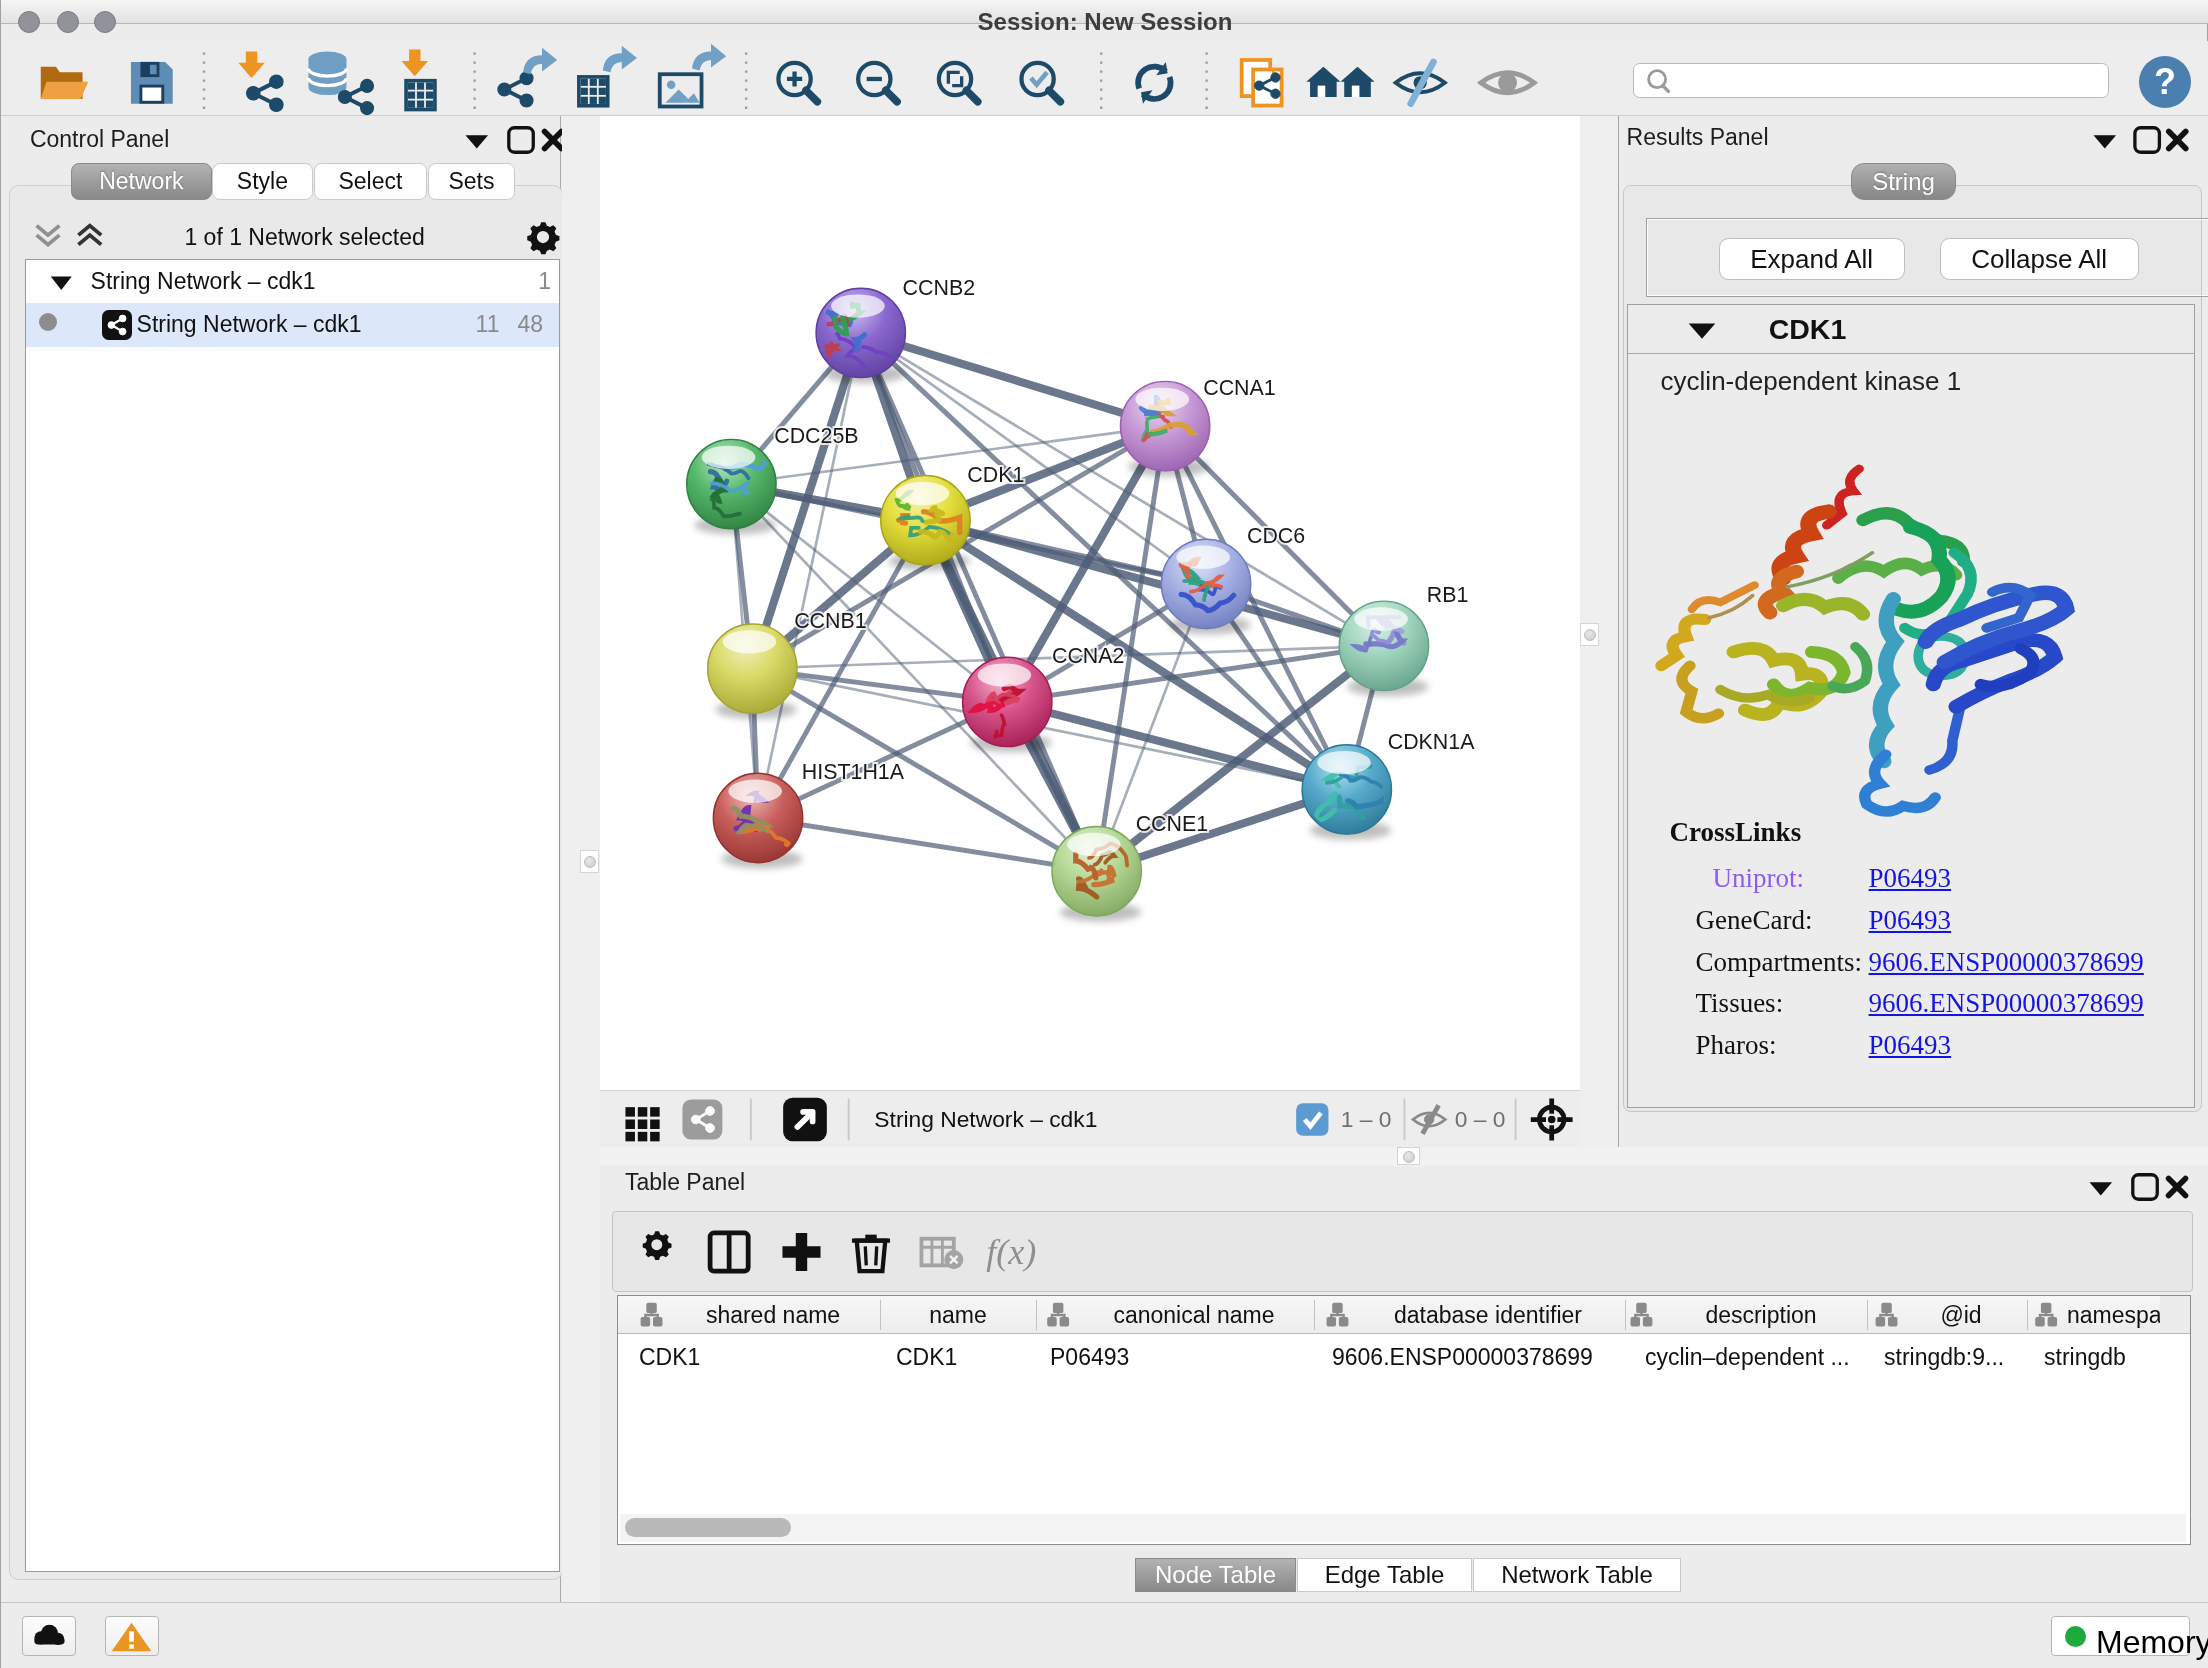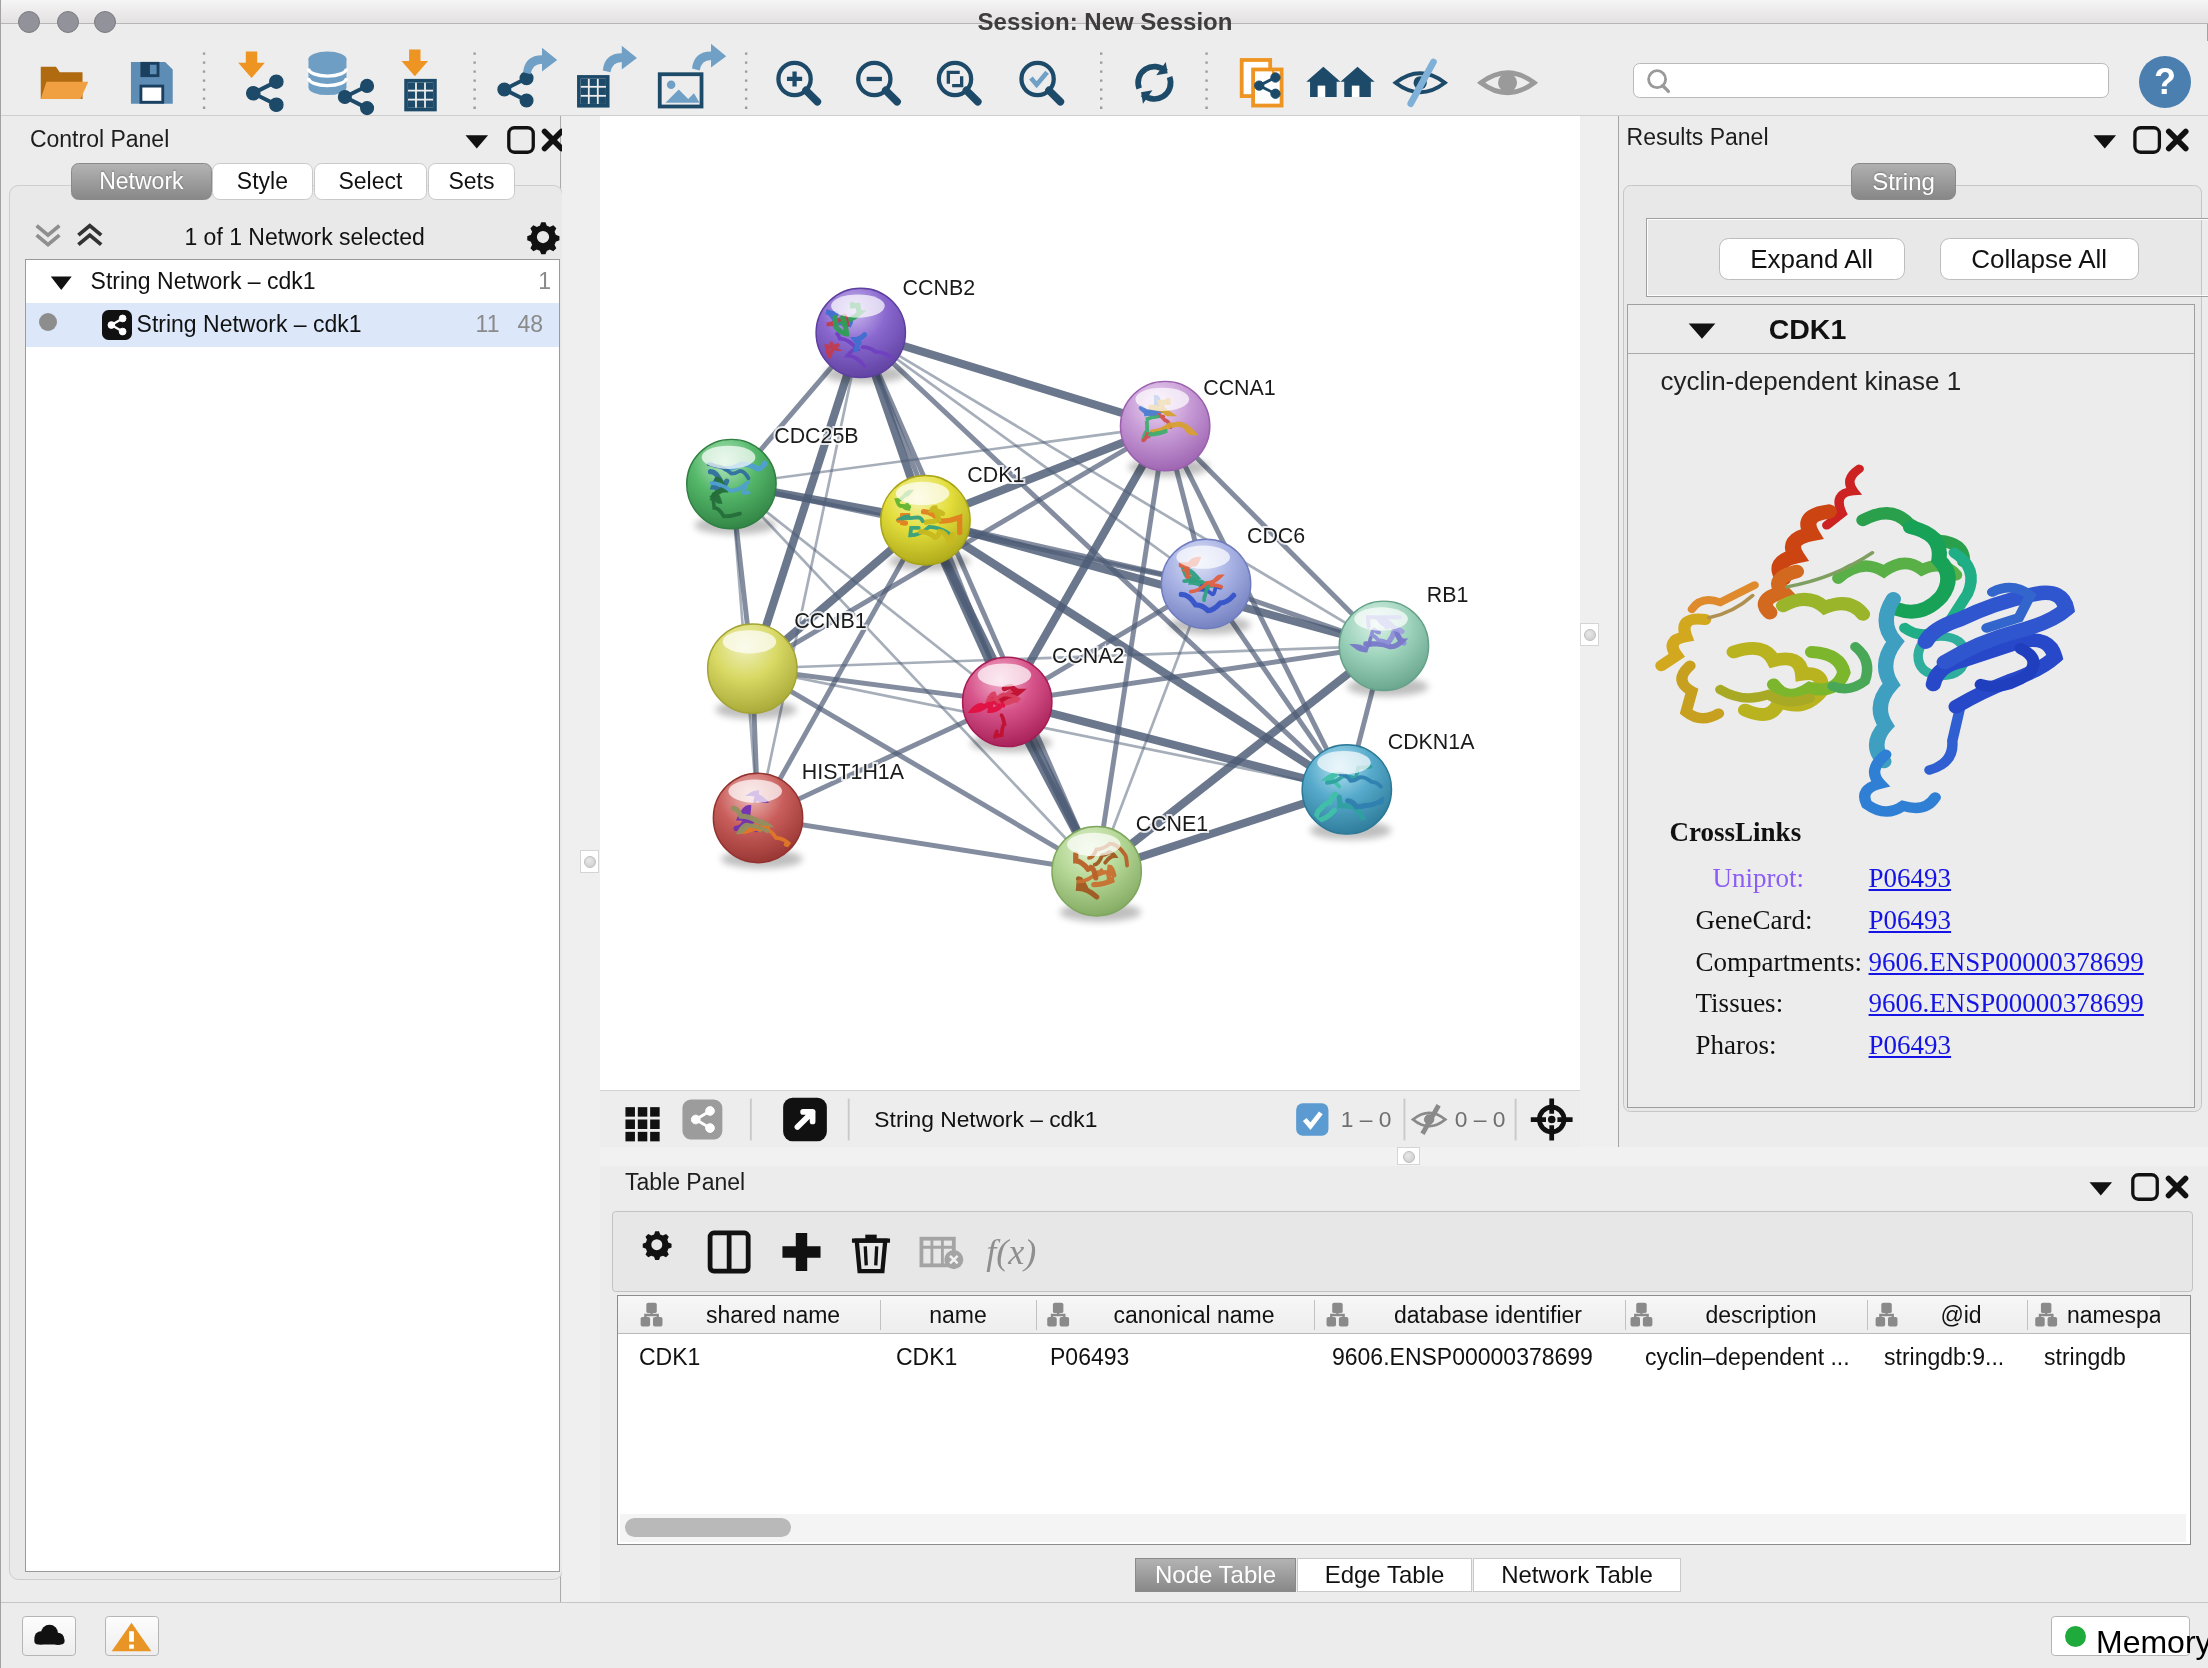--- a/index.html
+++ b/index.html
@@ -25,21 +25,21 @@
 
 #netview { left:599px; top:116px; width:980px; height:974px; background:#fff; }
 #netbar { left:599px; top:1090px; width:980px; height:57px; background:#ededed; border-top:1px solid #d2d2d2; }
 #vsplitL { left:561px; top:116px; width:38px; height:1486px; background:#efefef; }
 #vsplitR { left:1579px; top:116px; width:38px; height:1031px; background:#efefef; }
 #hsplit { left:599px; top:1147px; width:1609px; height:19px; background:#f1f1f1; }
 .knob { position:absolute; background:#fff; border:1px solid #d5d5d5; }
 .knob .dot { position:absolute; border-radius:50%; background:radial-gradient(circle at 40% 35%, #e8e8e8, #c9c9c9); border:1px solid #bdbdbd; }
 
 #rpanel { left:1617px; top:116px; width:590px; height:1031px; background:#ececec; border-left:1px solid #a5a5a5; }
-#stringtab { position:absolute; z-index:5; left:232px; top:47px; width:105px; height:37px; background:linear-gradient(#b0b0b0,#878787); border:1px solid #8a8a8a; border-radius:8px; color:#fff; font-size:24px; text-align:center; line-height:35px; text-shadow:0 -1px 1.9px rgba(0,0,0,0.25); }
+#stringtab { position:absolute; z-index:5; left:232px; top:47px; width:105px; height:37px; background:linear-gradient(#b0b0b0,#878787); border:1px solid #8a8a8a; border-radius:13px; color:#fff; font-size:24px; text-align:center; line-height:35px; text-shadow:0 -1px 1.9px rgba(0,0,0,0.25); }
 #r-sub { position:absolute; left:3.8px; top:69px; width:579px; height:927px; background:#e8e8e8; border:1px solid #c6c6c6; border-radius:7.6px; }
 #r-btnbox { position:absolute; left:2.9px; top:32px; width:569px; height:79px; border:1px solid #9f9f9f; box-shadow:inset 0 0 0 1px #fdfdfd;margin-left:19px; }
 .rbtn { position:absolute; top:19px; height:42px; background:#fff; border:1px solid #bdbdbd; border-radius:9.5px; font-size:26px; text-align:center; color:#111; }
 #r-cdk { position:absolute; left:2.9px; top:118px; width:568px; height:804px; border:1px solid #9f9f9f; background:#ebebeb; }
 #r-cdkhead { position:absolute; left:0; top:0; width:100%; height:49px; border-bottom:1px solid #aaa; }
 #r-inner { position:absolute; left:1.9px; top:50px; width:560px; height:749px; background:#ececec; }
 .serif { font-family:"Liberation Serif",serif; }
 .xl { color:#1414e6; text-decoration:underline; }
 
 #tpanel { left:599px; top:1166px; width:1609px; height:436px; background:#ececec; }
@@ -212,21 +212,21 @@
   <div id="helpbtn">?</div>
 </div>
 
 <div class="abs" id="cpanel">
   <div class="ptitle abs" style="left:27px; top:9.5px;">Control Panel</div>
   <svg class="winbtns" width="105" height="32" style="left:458px; top:7.6px;" viewBox="0 0 110 34">
     <path d="M4 12 L28 12 L16 26 Z" fill="#111"></path>
     <rect x="50" y="4" width="26" height="26" rx="6" fill="none" stroke="#111" stroke-width="3.5"></rect>
     <path d="M88 8 L106 26 M106 8 L88 26" stroke="#111" stroke-width="6" stroke-linecap="round"></path>
   </svg>
-  <div class="tab tabsel" style="left:68px; width:141px;">Network</div>
+  <div class="tab tabsel" style="left:68px; width:141px;border-radius:8px;">Network</div>
   <div class="tab" style="left:209px; width:101px;">Style</div>
   <div class="tab" style="left:311px; width:113px;">Select</div>
   <div class="tab" style="left:425px; width:87px;">Sets</div>
   <div id="cp-sub">
     <svg width="114" height="38" style="position:absolute;left:19px;top:32px" viewBox="0 0 120 40">
       <g stroke="#8f8f8f" stroke-width="4" fill="none">
             <path d="M8 8 L20 18 L32 8 M8 18 L20 28 L32 18"></path>
           </g>
       <g stroke="#333" stroke-width="4" fill="none">
             <path d="M52 18 L64 8 L76 18 M52 28 L64 18 L76 28"></path>

